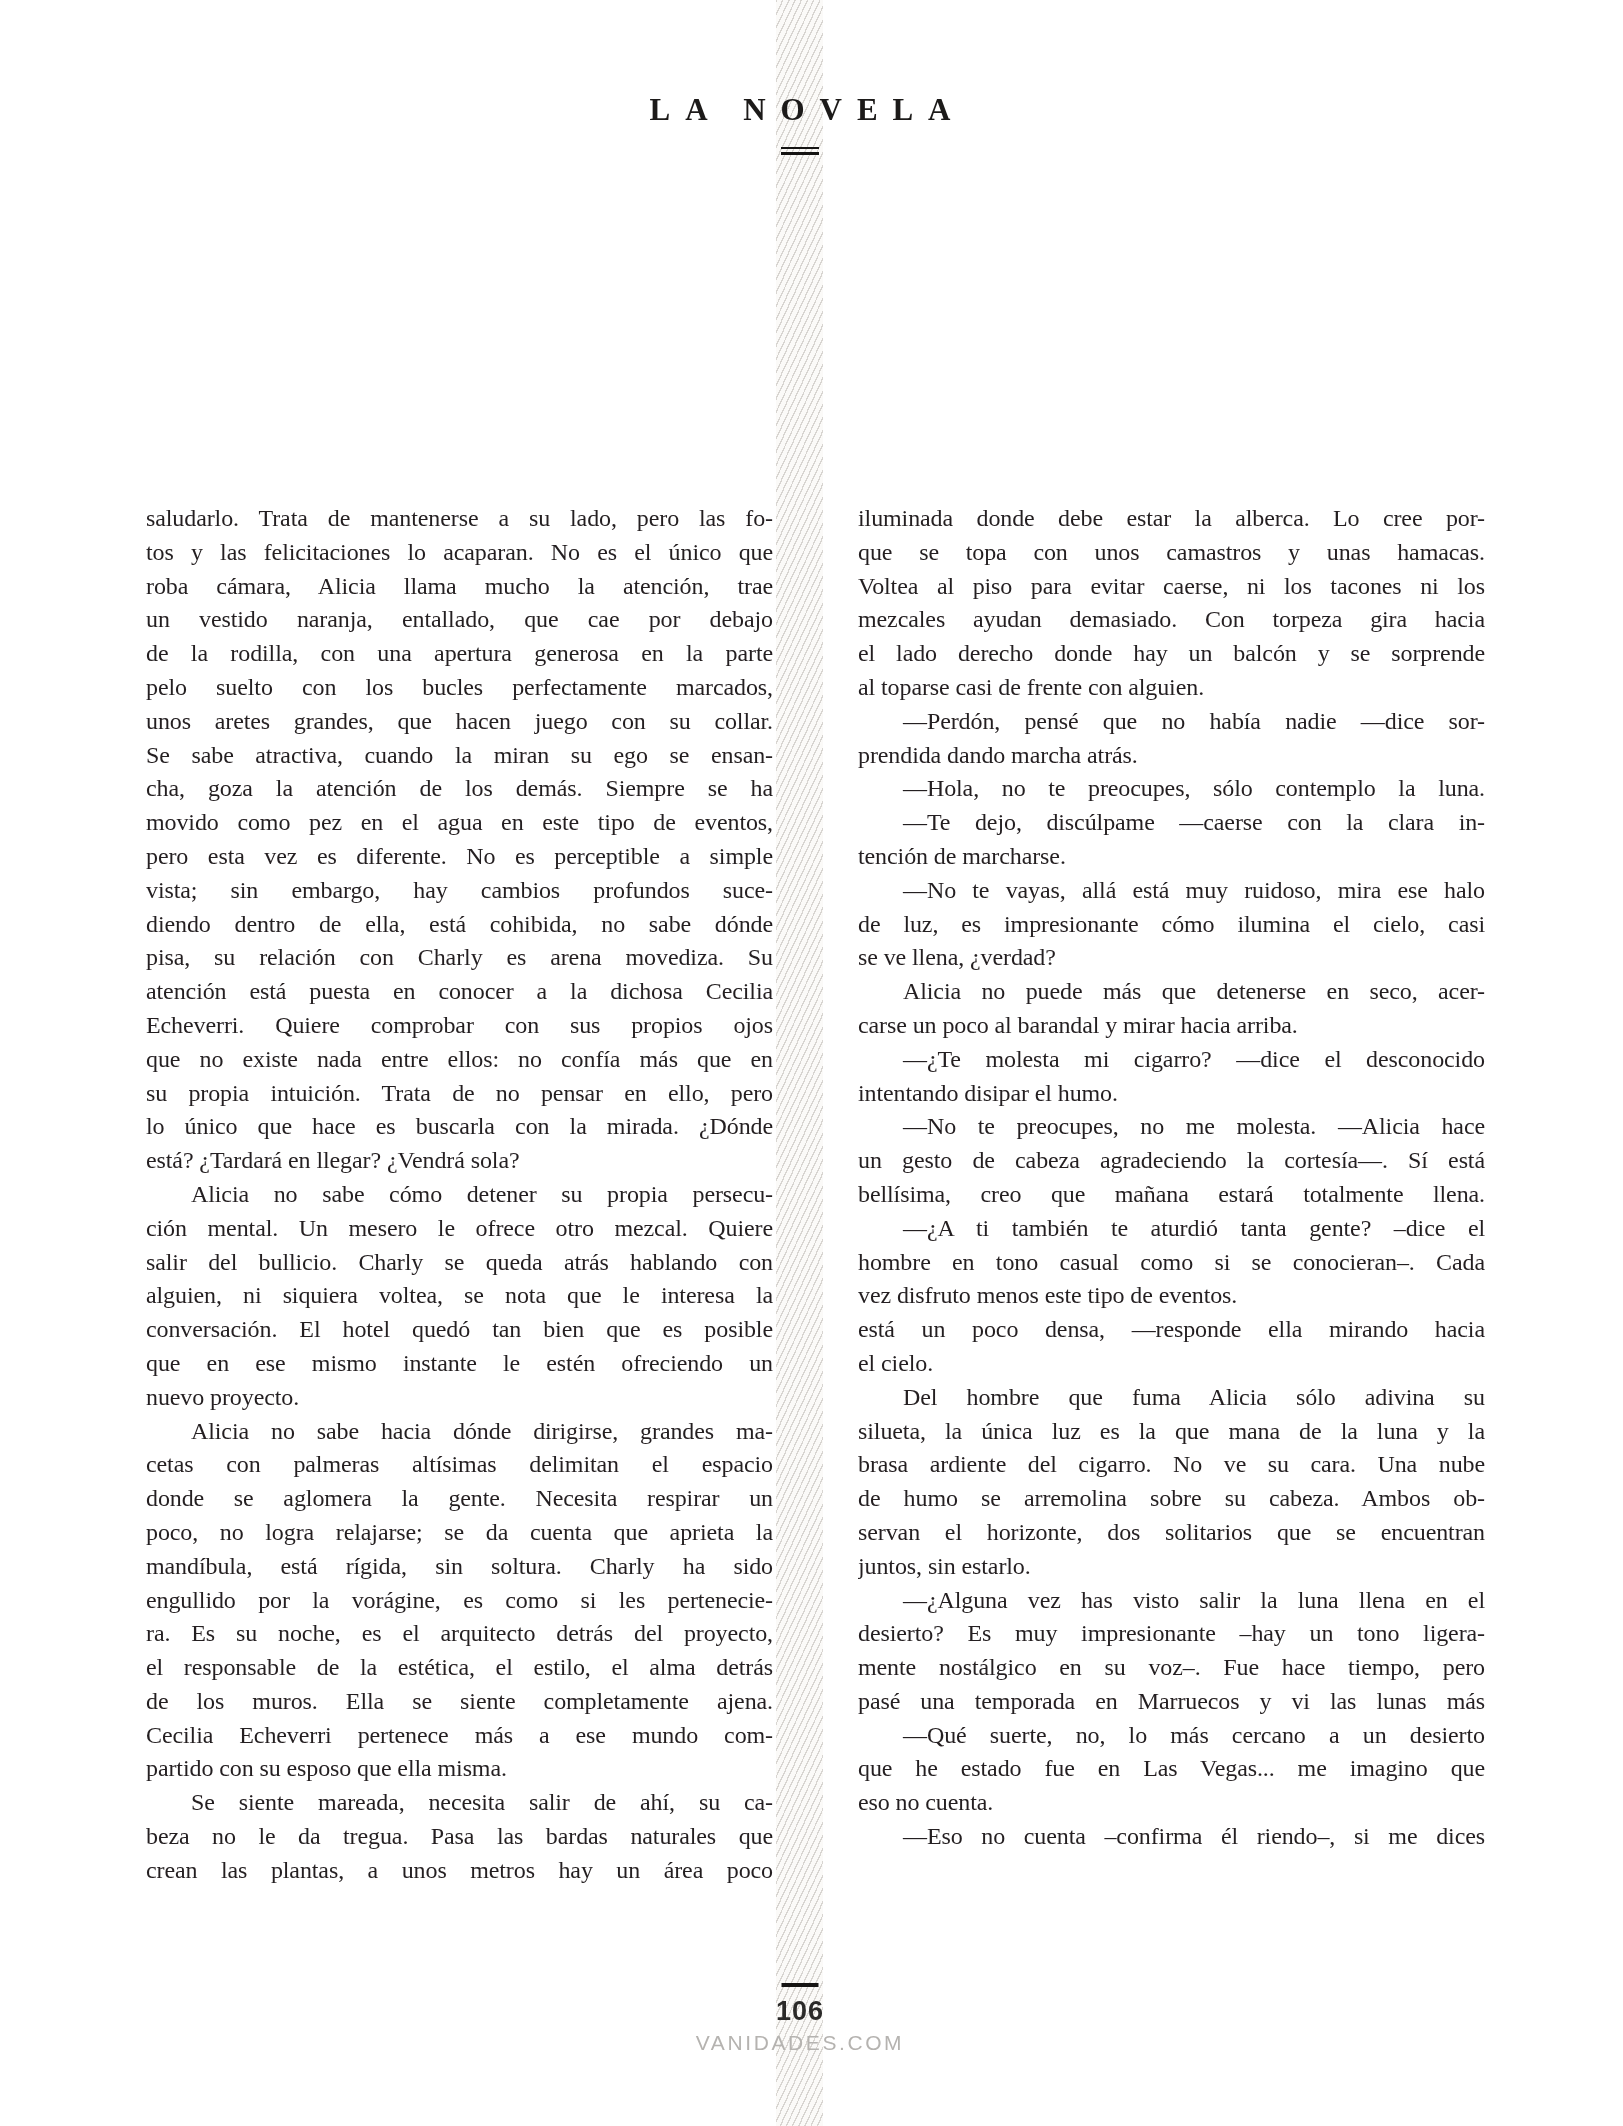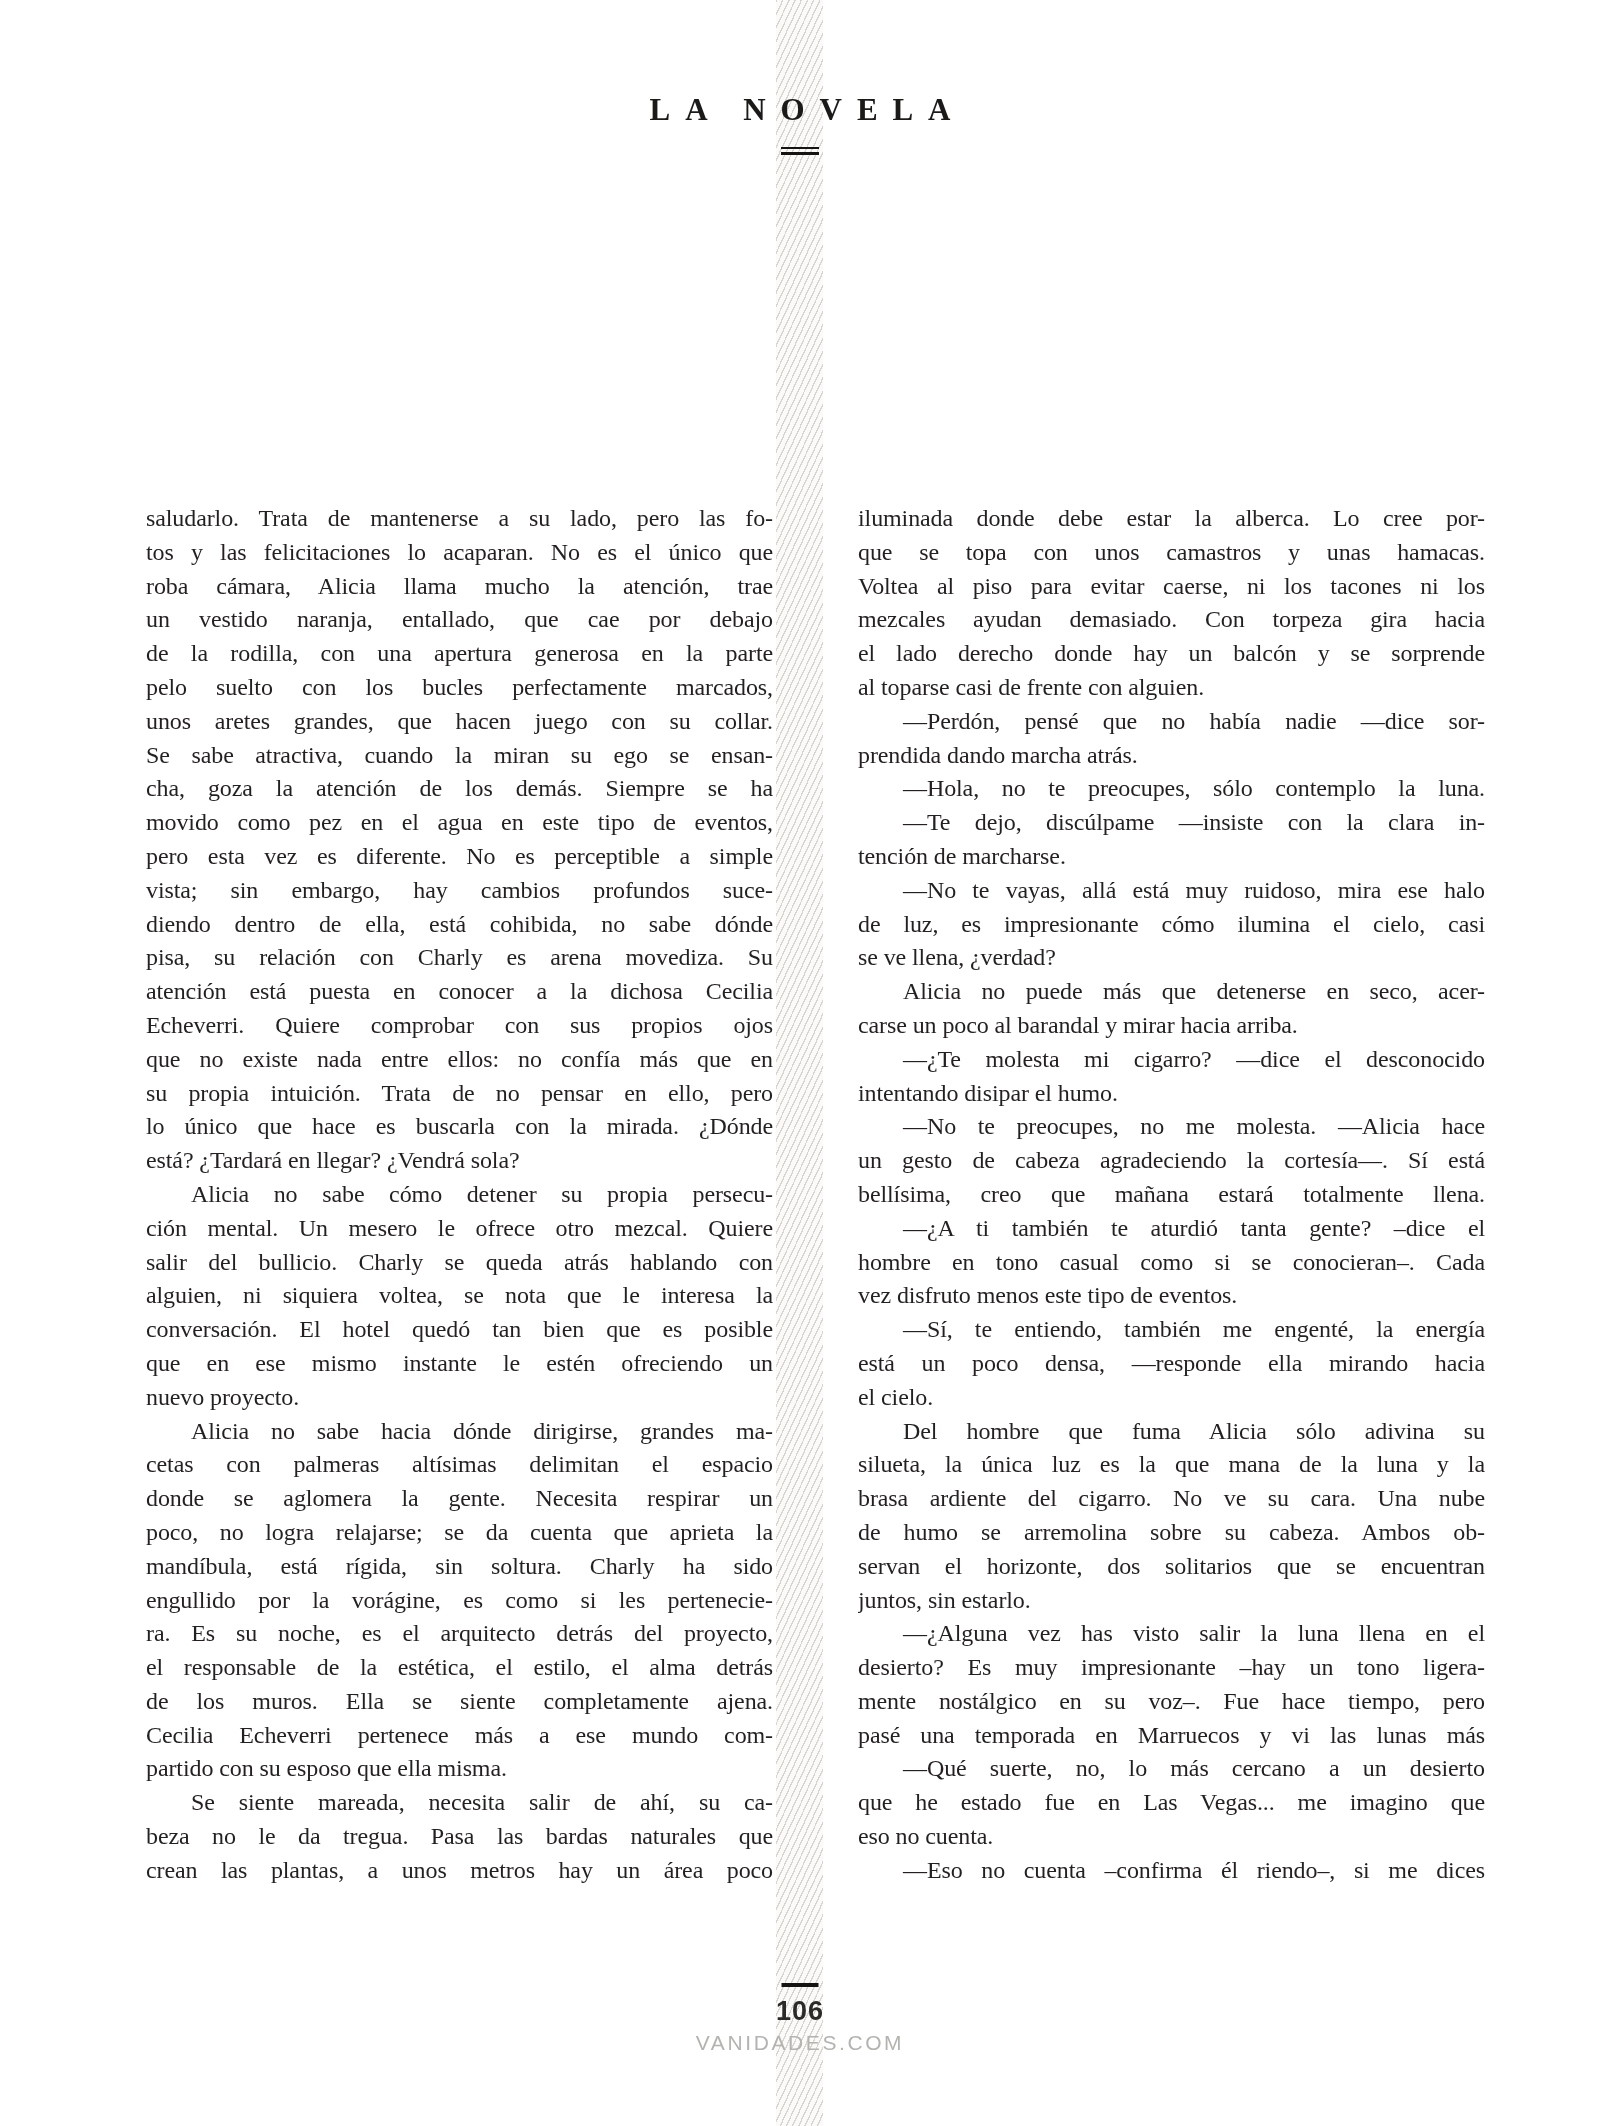--- a/index.html
+++ b/index.html
@@ -154,36 +154,35 @@
   <div class="text-col col-right" id="col-right">
       <div class="line just">iluminada donde debe estar la alberca. Lo cree por-</div>
       <div class="line just">que se topa con unos camastros y unas hamacas.</div>
       <div class="line just">Voltea al piso para evitar caerse, ni los tacones ni los</div>
       <div class="line just">mezcales ayudan demasiado. Con torpeza gira hacia</div>
       <div class="line just">el lado derecho donde hay un balcón y se sorprende</div>
       <div class="line">al toparse casi de frente con alguien.</div>
       <div class="line just ind">—Perdón, pensé que no había nadie —dice sor-</div>
       <div class="line">prendida dando marcha atrás.</div>
       <div class="line just ind">—Hola, no te preocupes, sólo contemplo la luna.</div>
-      <div class="line just ind">—Te dejo, discúlpame —insiste con la clara in-</div>
+      <div class="line just ind">—Te dejo, discúlpame —caerse con la clara in-</div>
       <div class="line">tención de marcharse.</div>
       <div class="line just ind">—No te vayas, allá está muy ruidoso, mira ese halo</div>
       <div class="line just">de luz, es impresionante cómo ilumina el cielo, casi</div>
       <div class="line">se ve llena, ¿verdad?</div>
       <div class="line just ind">Alicia no puede más que detenerse en seco, acer-</div>
       <div class="line">carse un poco al barandal y mirar hacia arriba.</div>
       <div class="line just ind">—¿Te molesta mi cigarro? —dice el desconocido</div>
       <div class="line">intentando disipar el humo.</div>
       <div class="line just ind">—No te preocupes, no me molesta. —Alicia hace</div>
       <div class="line just">un gesto de cabeza agradeciendo la cortesía—. Sí está</div>
       <div class="line just">bellísima, creo que mañana estará totalmente llena.</div>
       <div class="line just ind">—¿A ti también te aturdió tanta gente? –dice el</div>
       <div class="line just">hombre en tono casual como si se conocieran–. Cada</div>
       <div class="line">vez disfruto menos este tipo de eventos.</div>
-      <div class="line just ind">—Sí, te entiendo, también me engenté, la energía</div>
       <div class="line just">está un poco densa, —responde ella mirando hacia</div>
       <div class="line">el cielo.</div>
       <div class="line just ind">Del hombre que fuma Alicia sólo adivina su</div>
       <div class="line just">silueta, la única luz es la que mana de la luna y la</div>
       <div class="line just">brasa ardiente del cigarro. No ve su cara. Una nube</div>
       <div class="line just">de humo se arremolina sobre su cabeza. Ambos ob-</div>
       <div class="line just">servan el horizonte, dos solitarios que se encuentran</div>
       <div class="line">juntos, sin estarlo.</div>
       <div class="line just ind">—¿Alguna vez has visto salir la luna llena en el</div>
       <div class="line just">desierto? Es muy impresionante –hay un tono ligera-</div>

